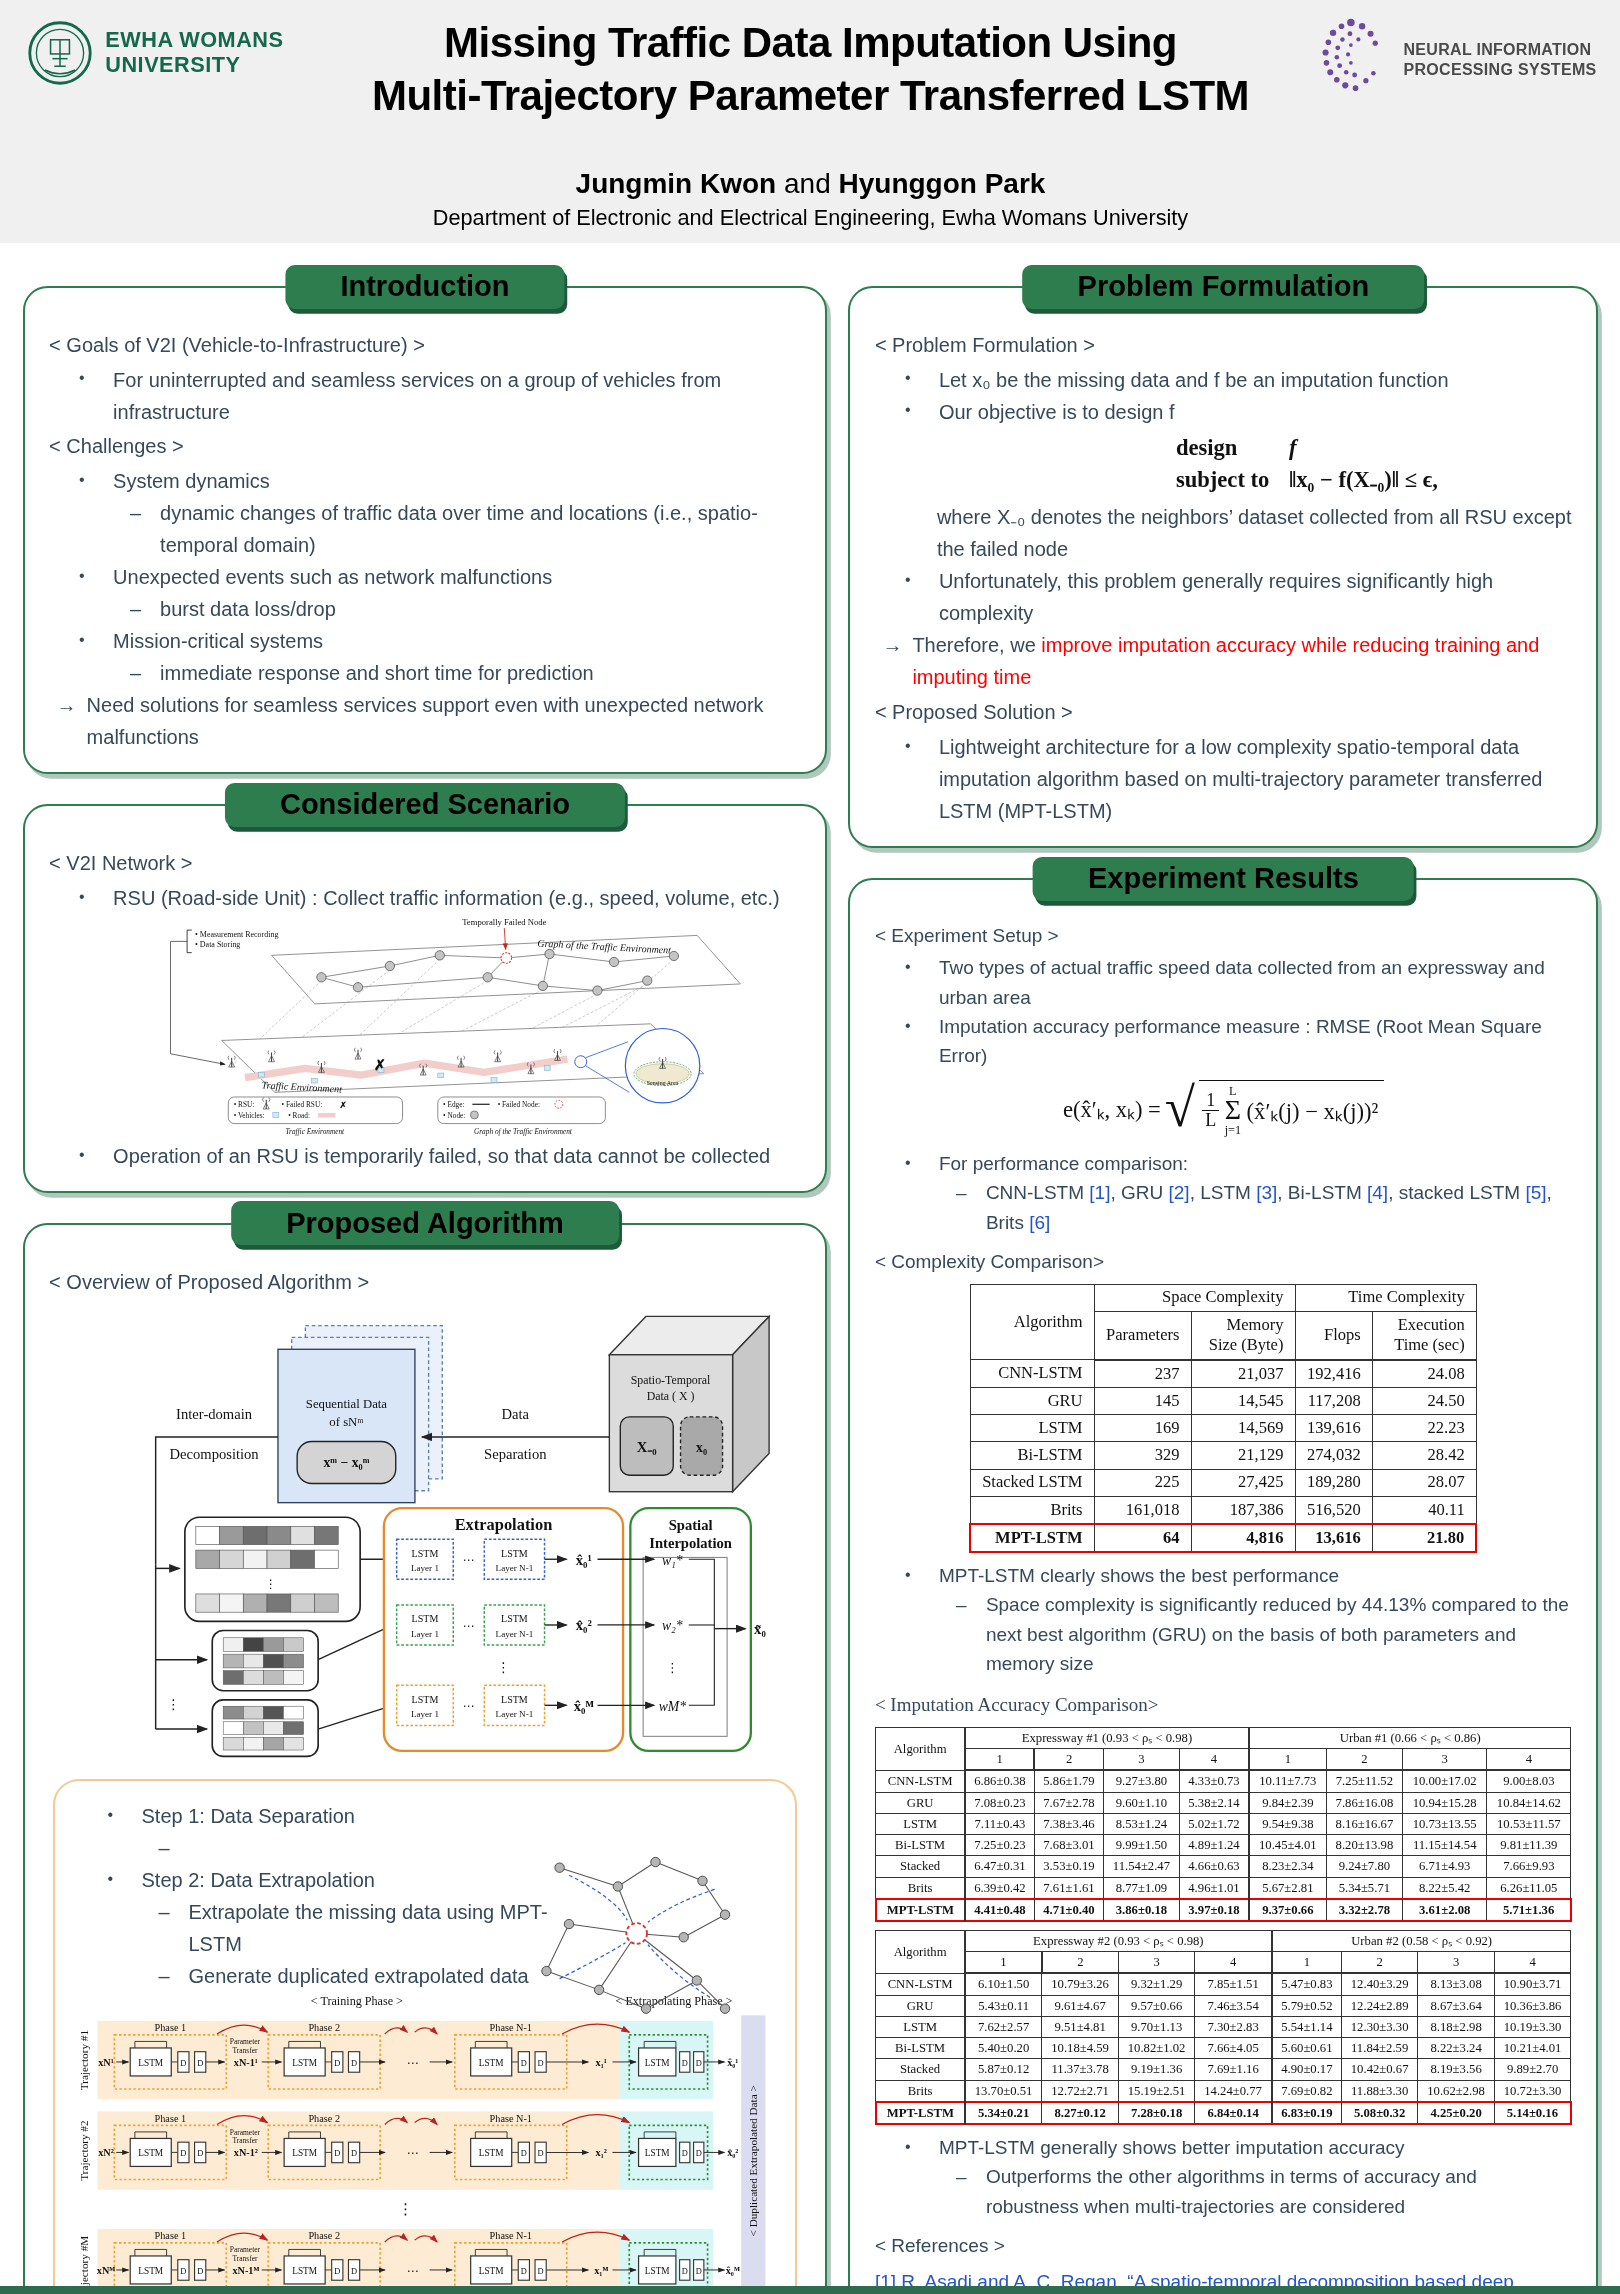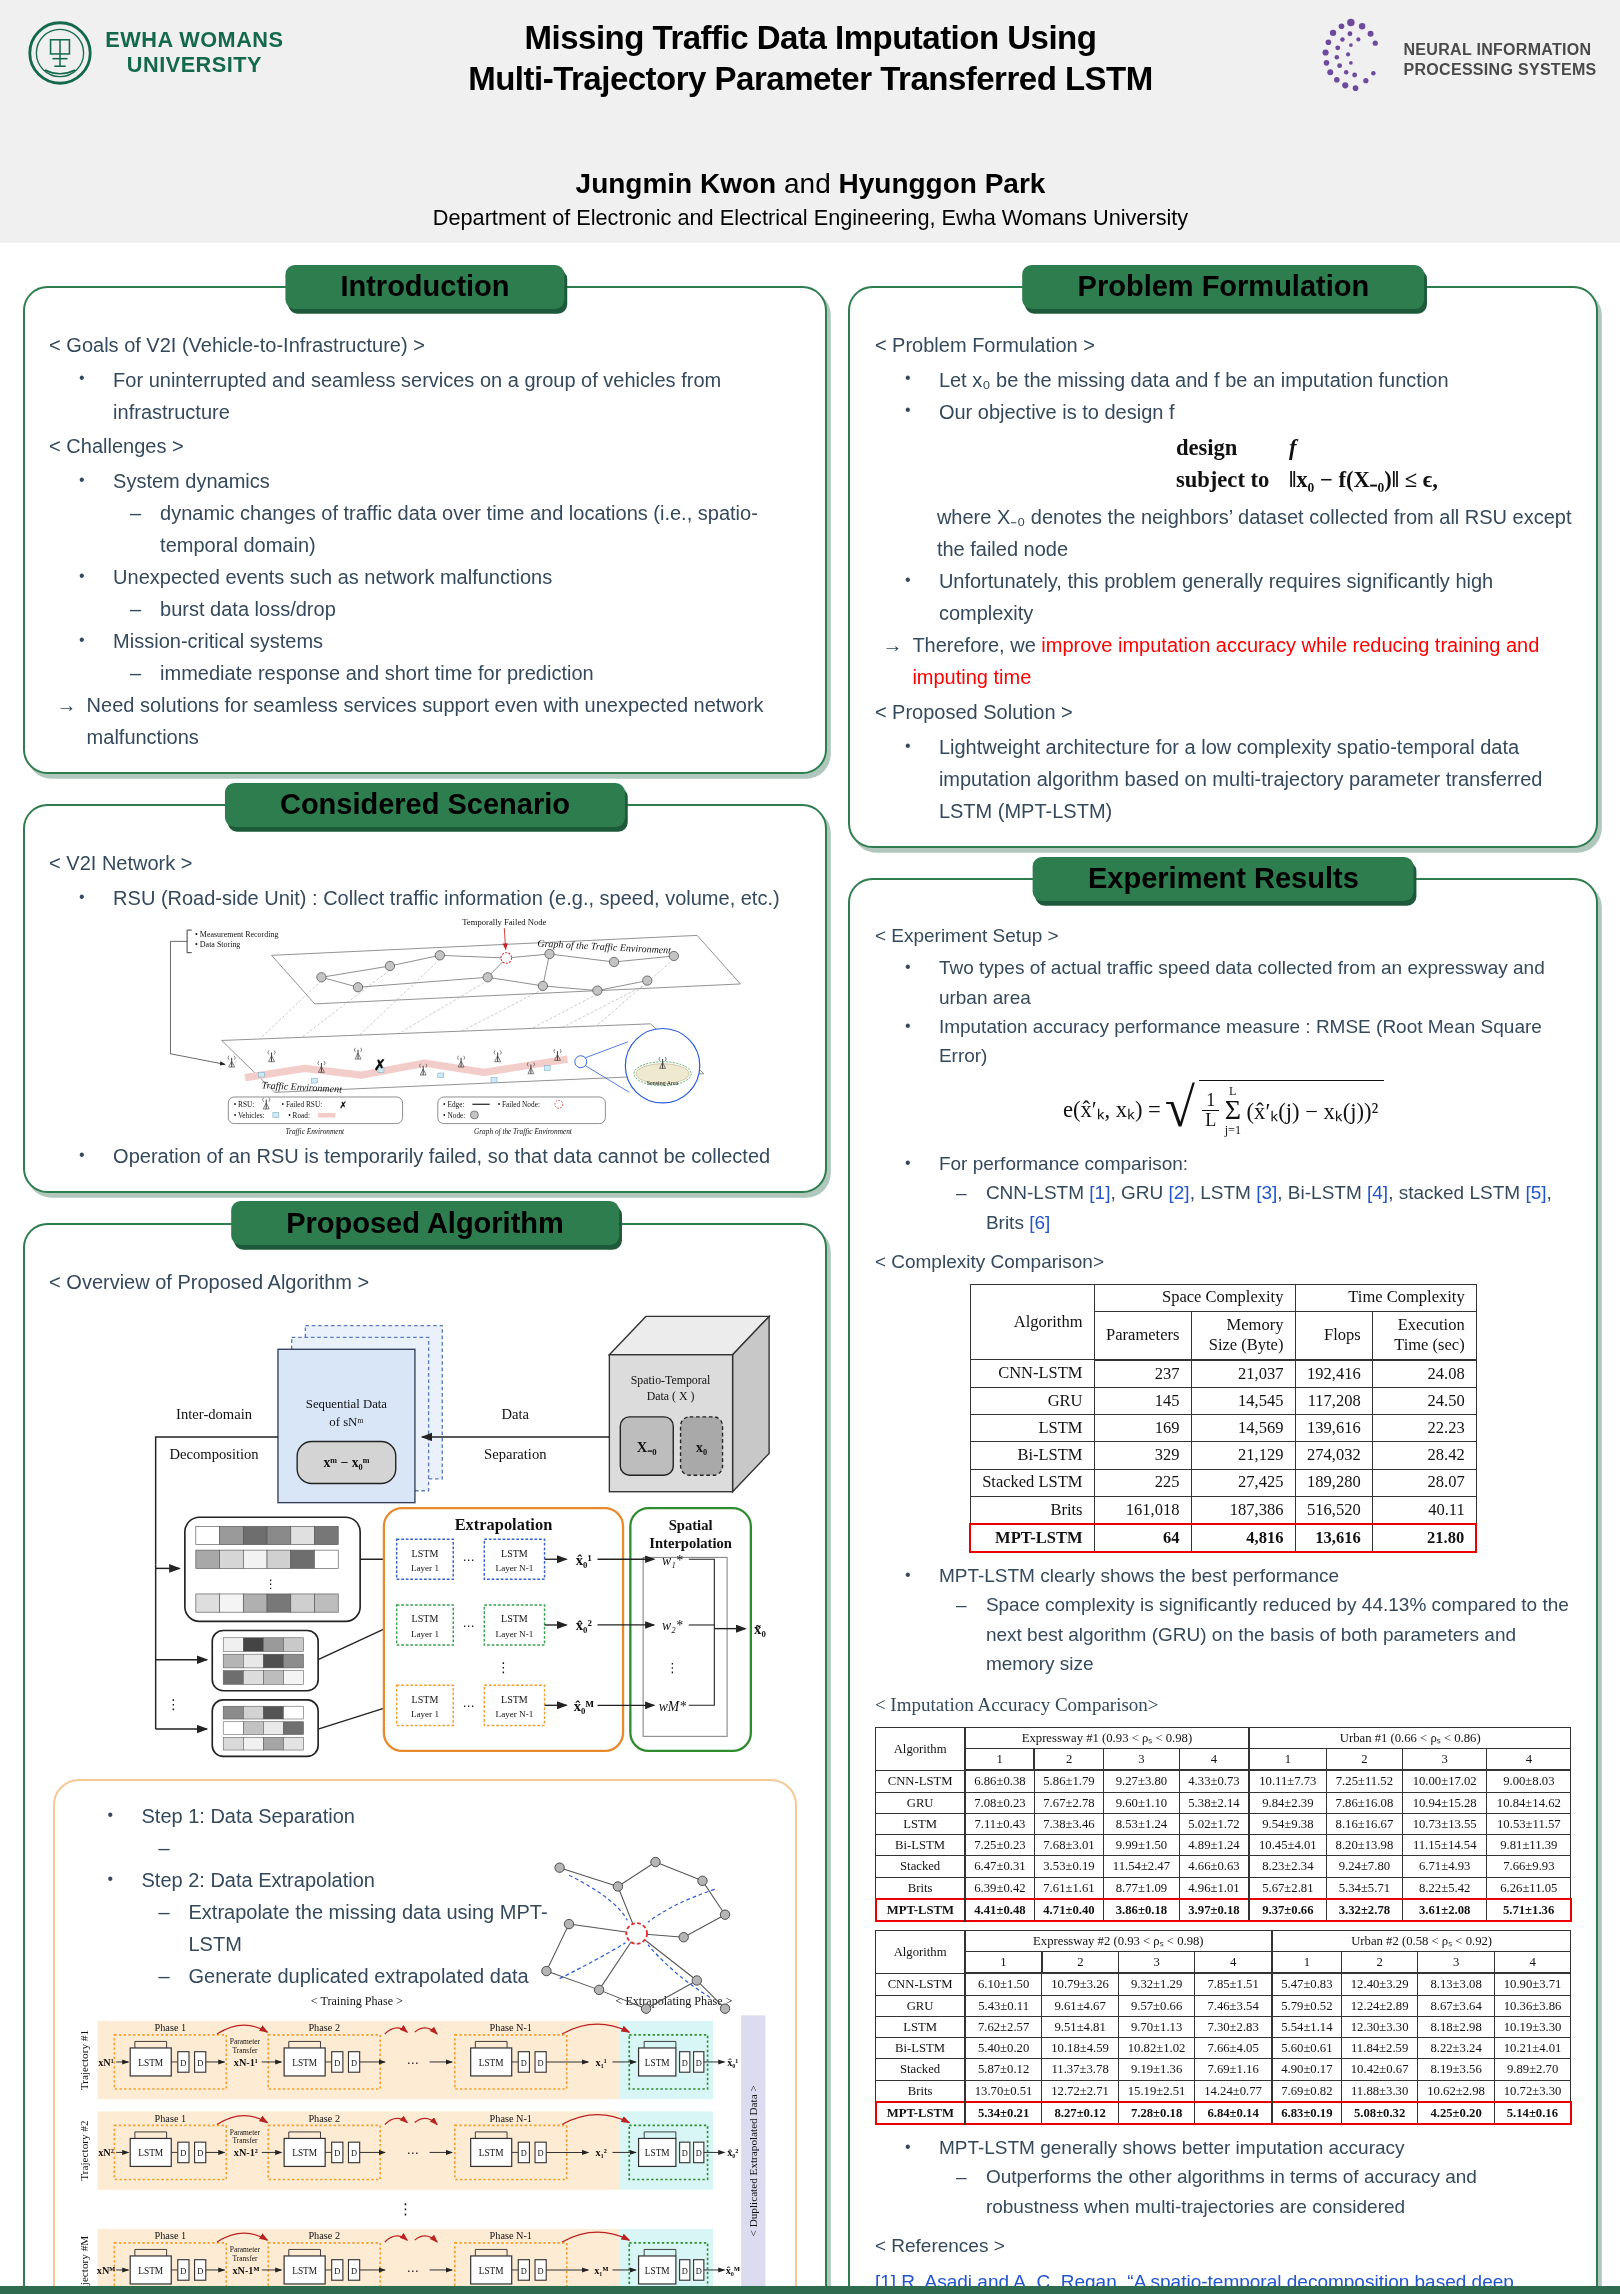--- a/index.html
+++ b/index.html
@@ -4,26 +4,26 @@
 <style>
 :root{
   --g:#2e7d4e; --gd:#1c5a39; --tx:#35495c; --red:#fe0000; --blue:#2255cc;
 }
 *{box-sizing:border-box;margin:0;padding:0;}
 body{width:1621px;height:2295px;position:relative;overflow:hidden;background:#fff;
      font-family:"Liberation Sans",sans-serif;color:var(--tx);}
 
 .hdr{position:relative;width:100%;height:243px;background:#f0f0f1;}
 .hdr-title{position:absolute;top:17px;left:0;width:100%;text-align:center;color:#000;
-  font-weight:700;font-size:33px;line-height:1.25;letter-spacing:-0.5px;}
+  font-weight:700;font-size:42px;line-height:1.25;letter-spacing:-0.5px;}
 .hdr-authors{position:absolute;top:168px;width:100%;text-align:center;color:#000;font-size:28px;}
 .hdr-authors b{font-weight:700;}
 .hdr-affil{position:absolute;top:205px;width:100%;text-align:center;color:#000;font-size:21.7px;}
 .logo-ewha{position:absolute;left:26px;top:19px;display:flex;align-items:center;gap:11.3px;}
-.logo-ewha .txt{color:#14684b;font-size:21.7px;font-weight:700;line-height:1.15;letter-spacing:0.5px;text-align:center;}
+.logo-ewha .txt{color:#14684b;font-size:21.7px;font-weight:700;line-height:1.15;letter-spacing:0.5px;}
 .logo-nips{position:absolute;right:24.5px;top:15px;display:flex;align-items:center;gap:9.4px;}
 .logo-nips .txt{color:#4a4a4a;font-size:16px;font-weight:700;line-height:1.25;letter-spacing:0.3px;}
 
 .cols{display:flex;gap:21px;padding:13px 22.6px 0;}
 .col{display:flex;flex-direction:column;}
 .col-l{flex:0 0 772px;}
 .col-r{flex:1 1 auto;}
 
 .panel{position:relative;border:2.8px solid var(--g);border-radius:24.5px;background:#fff;
   box-shadow:3.8px 4.7px 0 rgba(46,107,79,.38);margin-top:30px;}

